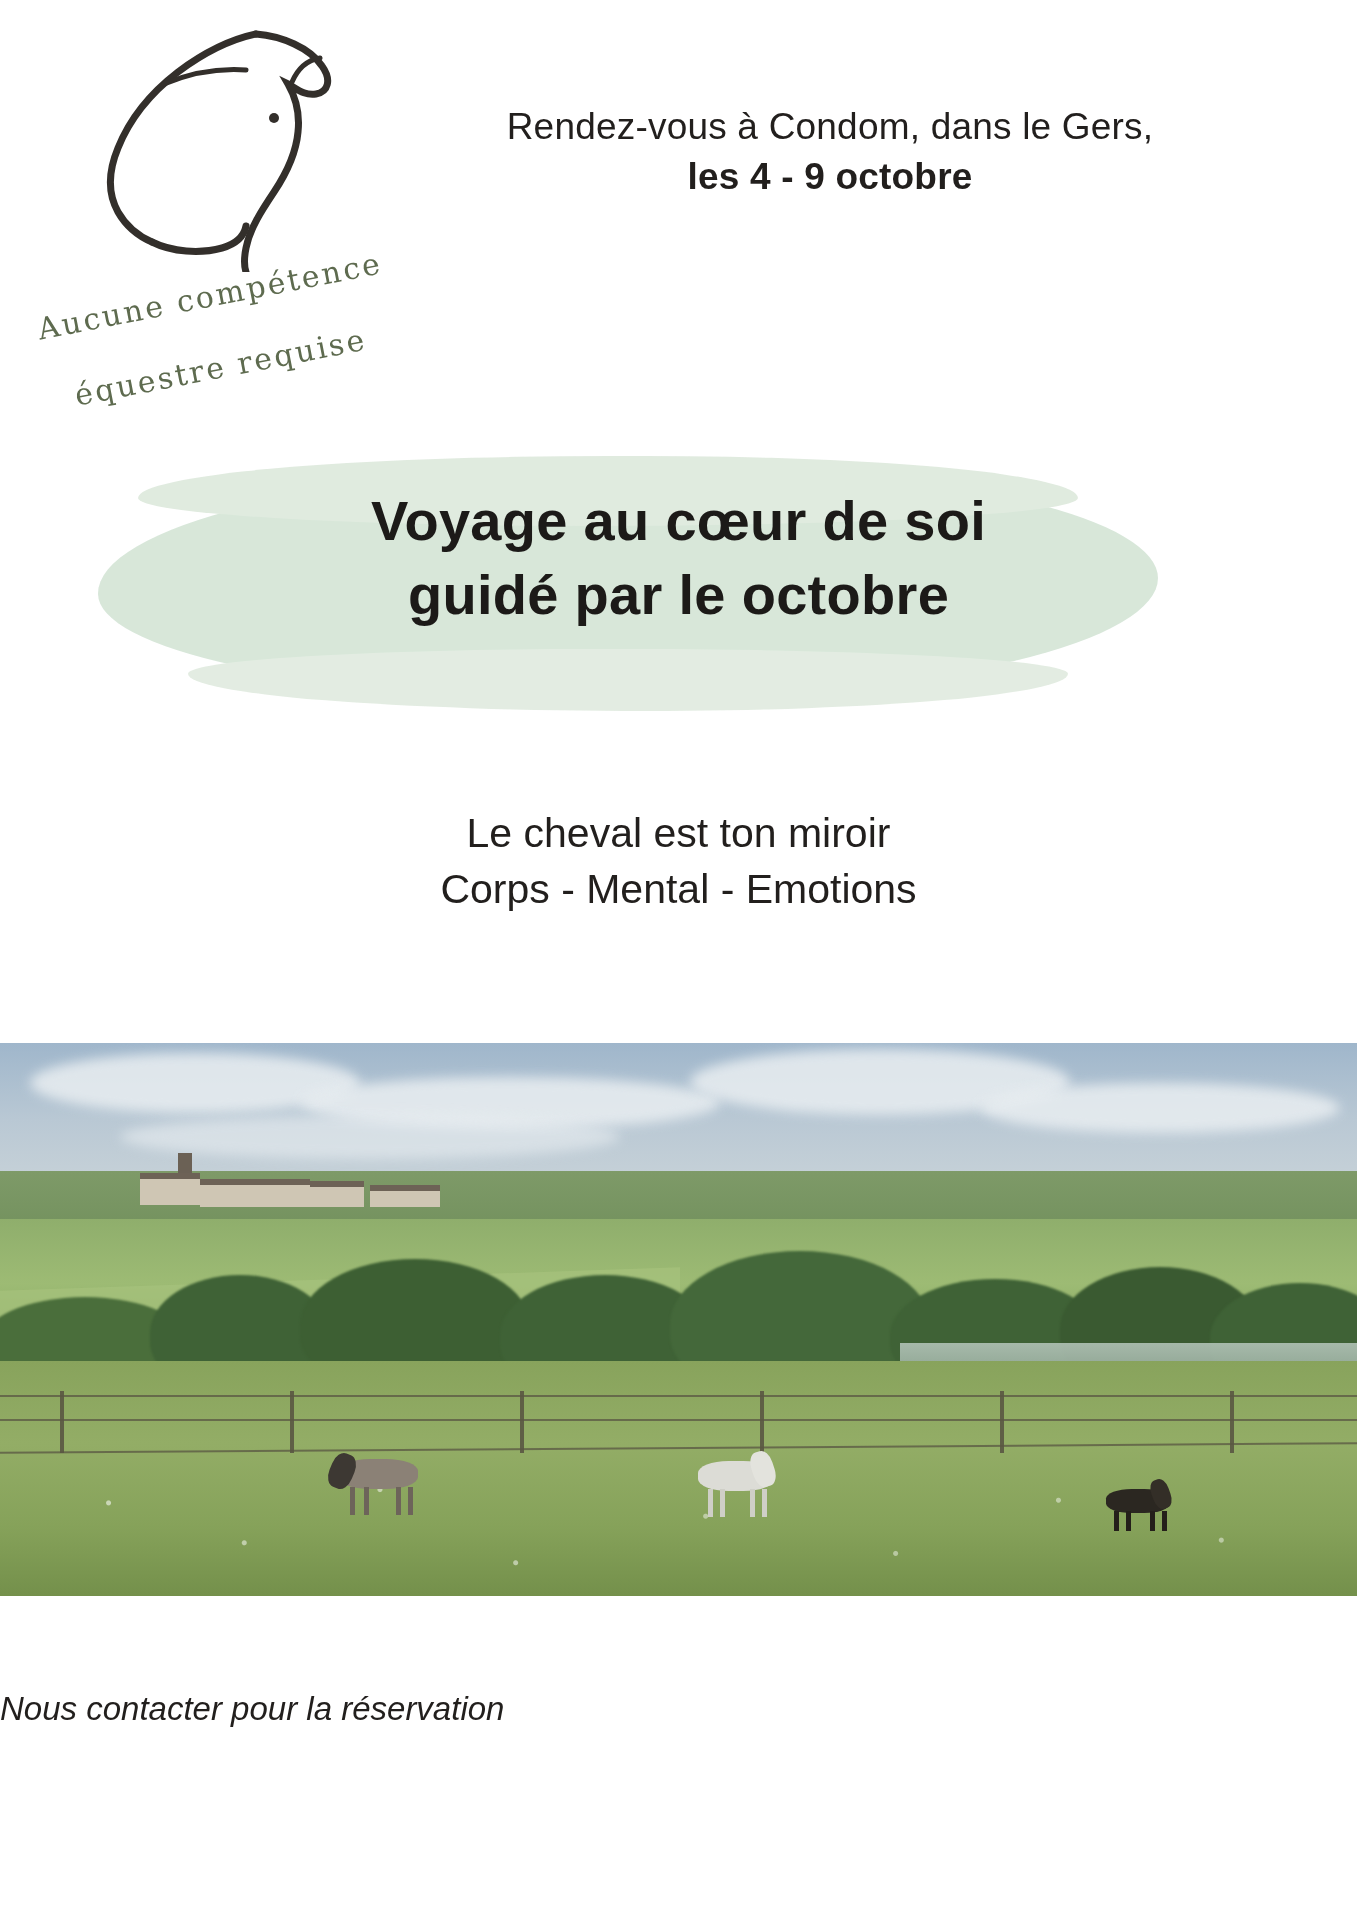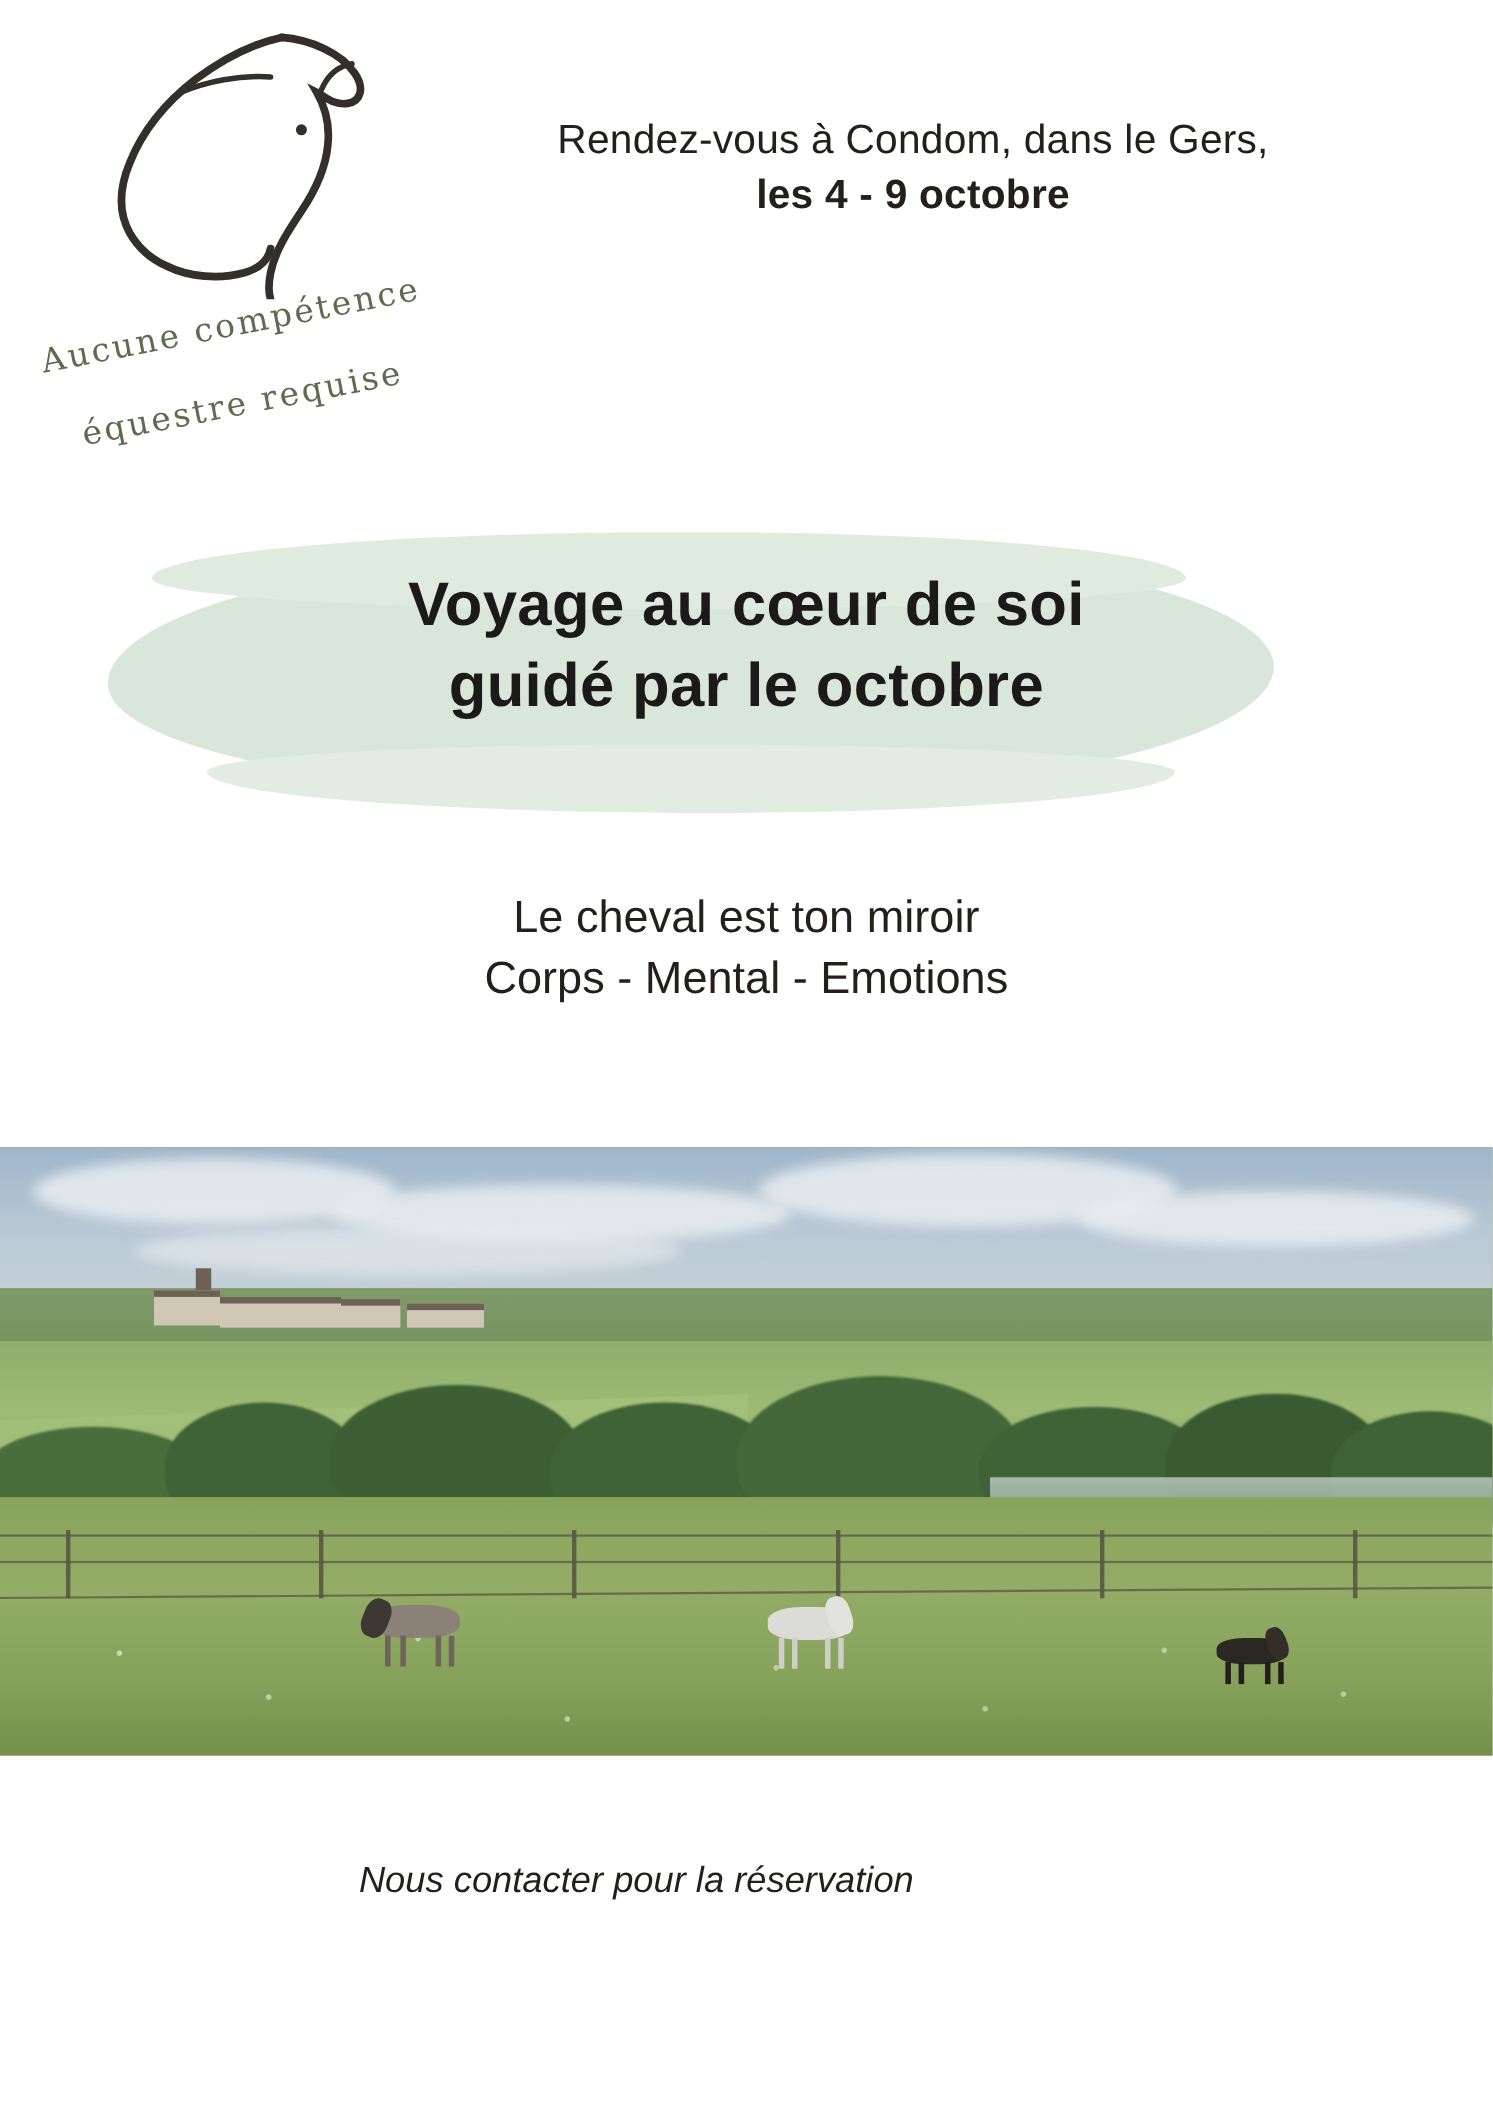--- a/index.html
+++ b/index.html
@@ -75,21 +75,21 @@
     top: 88px;
     transform: rotate(-11deg);
     transform-origin: left center;
     white-space: nowrap;
   }
 
   
   .title-block {
     position: absolute;
     left: 0;
-    top: 480px;
+    top: 452px;
     width: 1357px;
     height: 260px;
   }
   .brush {
     position: absolute;
     left: 98px;
     top: 18px;
     width: 1060px;
     height: 225px;
     background: #d6e6d8;
@@ -304,21 +304,20 @@
   #horse-dark .h-body { left: 6px; top: 8px; width: 64px; height: 24px; background: #2b2721; }
   #horse-dark .h-neck { left: 52px; top: -2px; width: 18px; height: 30px; background: #332e27; transform: rotate(-20deg); }
   #horse-dark .h-leg  { background: #241f1a; top: 30px; height: 20px; }
 
   
   .footer {
     position: absolute;
     left: 0;
     top: 1690px;
     width: 1157px;
-    text-align: center;
     font-size: 33px;
     font-style: italic;
     color: #221f1d;
   }
 </style>
 </head>
 <body>
 
 <div class="header">
 

